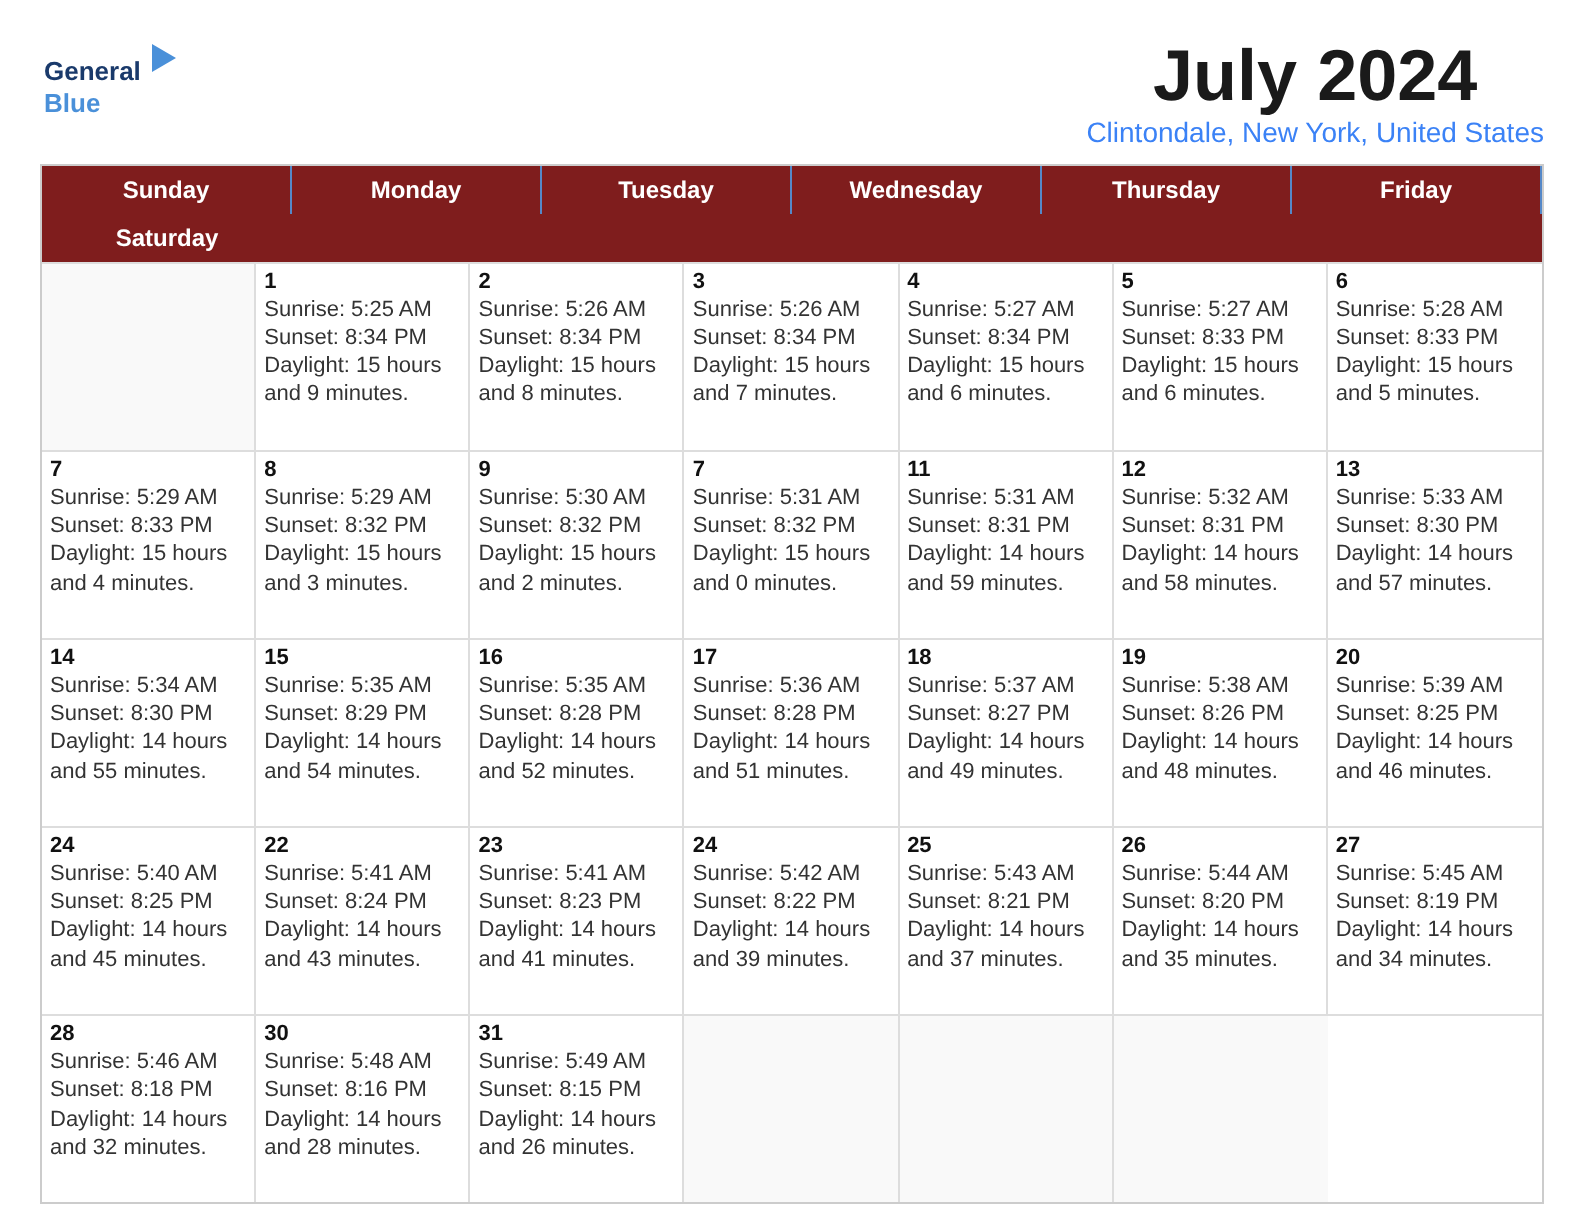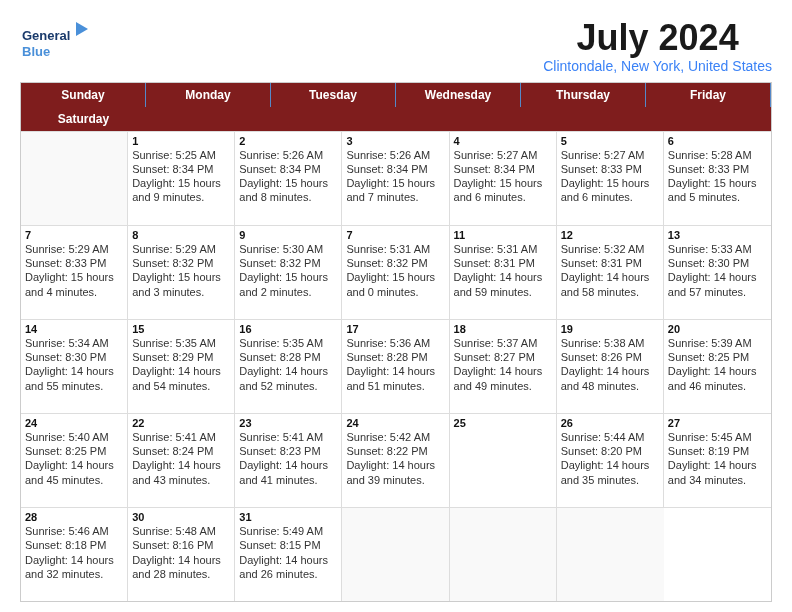--- a/index.html
+++ b/index.html
@@ -289,20 +289,23 @@
 Daylight: 14 hours and 41 minutes.</div>
           </div>
           <div class="cal-cell">
             <div class="day-number">24</div>
             <div class="cell-text" style="white-space: pre-line;">Sunrise: 5:42 AM
 Sunset: 8:22 PM
 Daylight: 14 hours and 39 minutes.</div>
           </div>
           <div class="cal-cell">
             <div class="day-number">25</div>
+            <div class="cell-text" style="white-space: pre-line;">Sunrise: 5:43 AM
+Sunset: 8:21 PM
+Daylight: 14 hours and 37 minutes.</div>
           </div>
           <div class="cal-cell">
             <div class="day-number">26</div>
             <div class="cell-text" style="white-space: pre-line;">Sunrise: 5:44 AM
 Sunset: 8:20 PM
 Daylight: 14 hours and 35 minutes.</div>
           </div>
           <div class="cal-cell">
             <div class="day-number">27</div>
             <div class="cell-text" style="white-space: pre-line;">Sunrise: 5:45 AM

